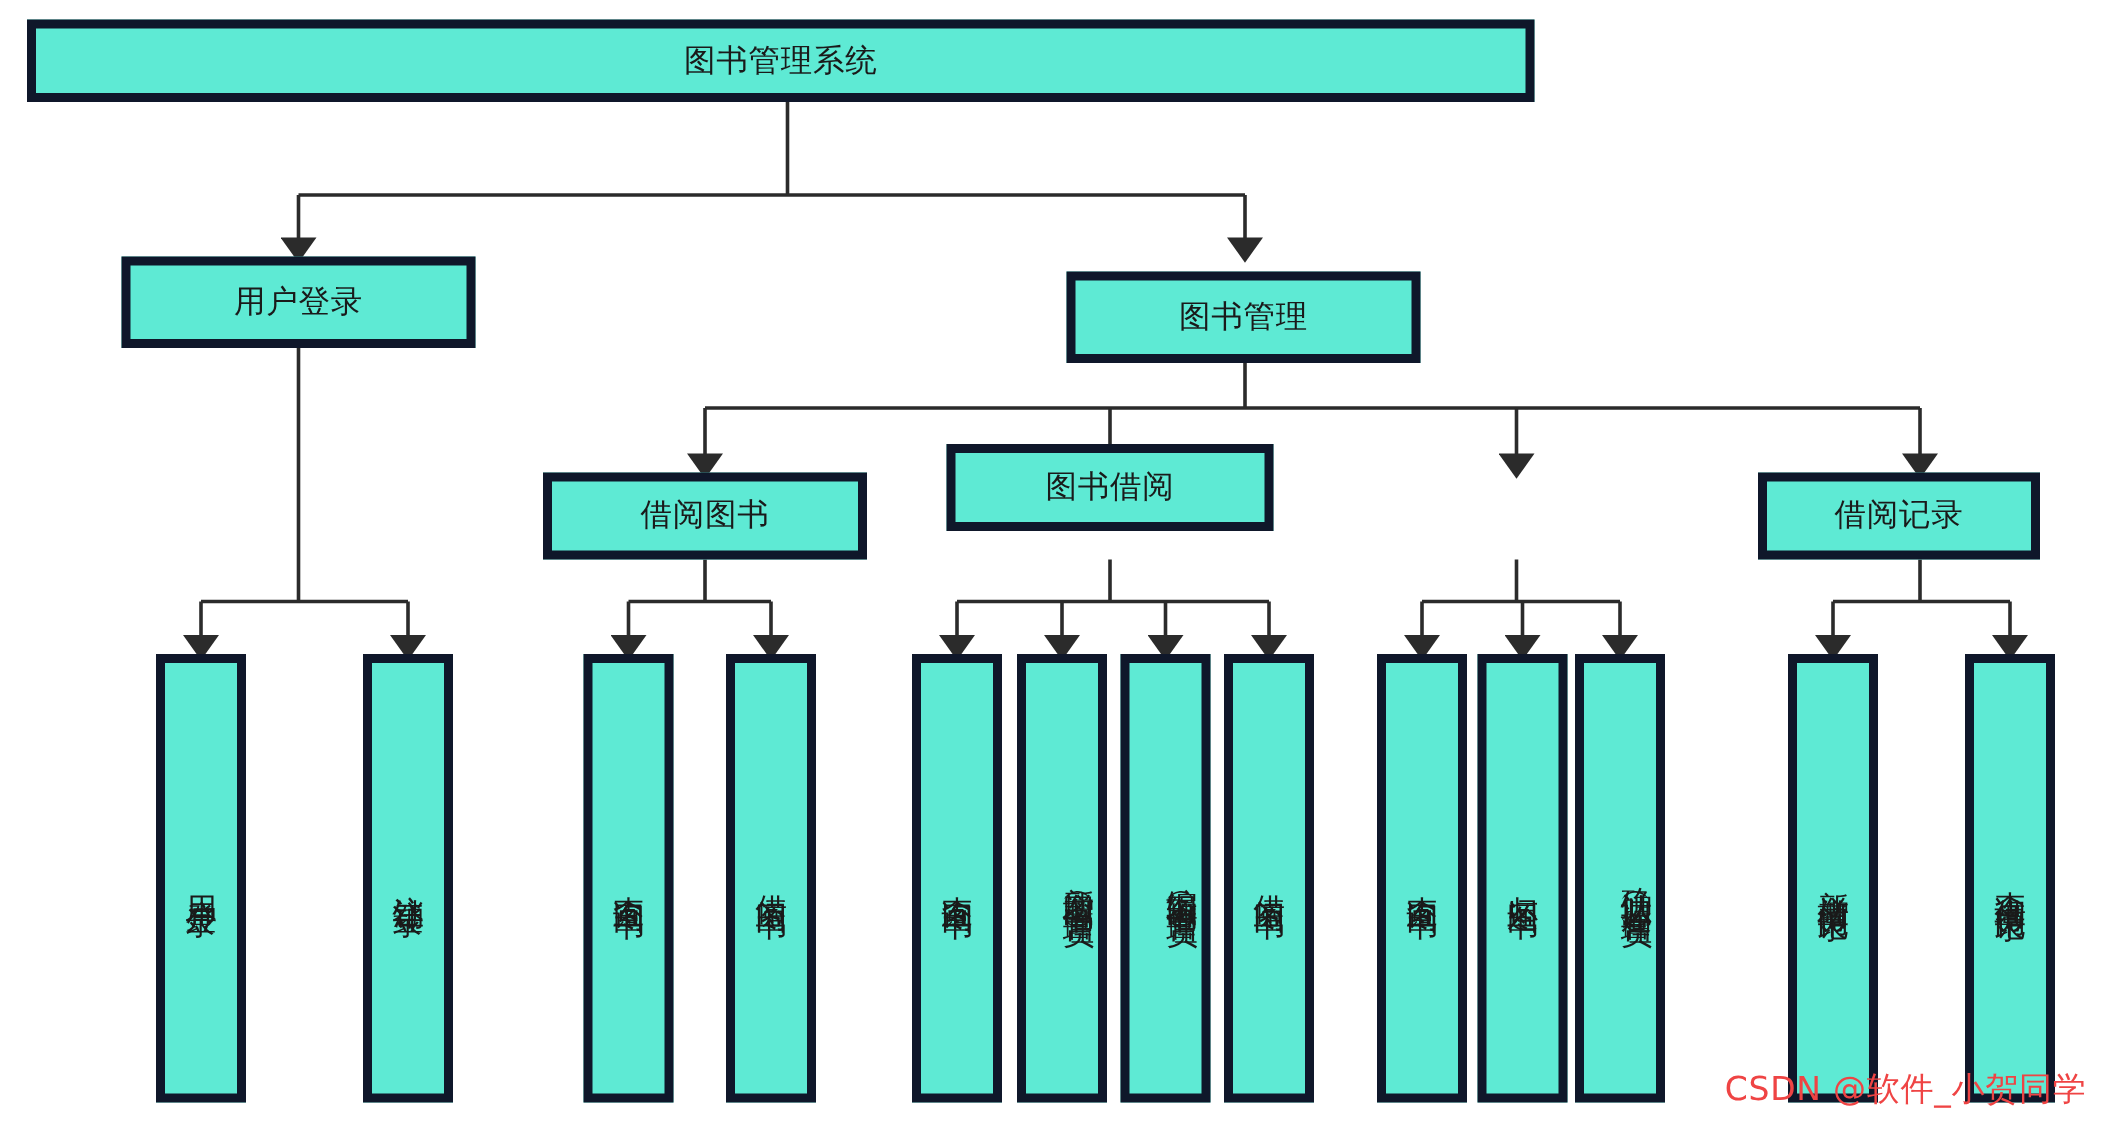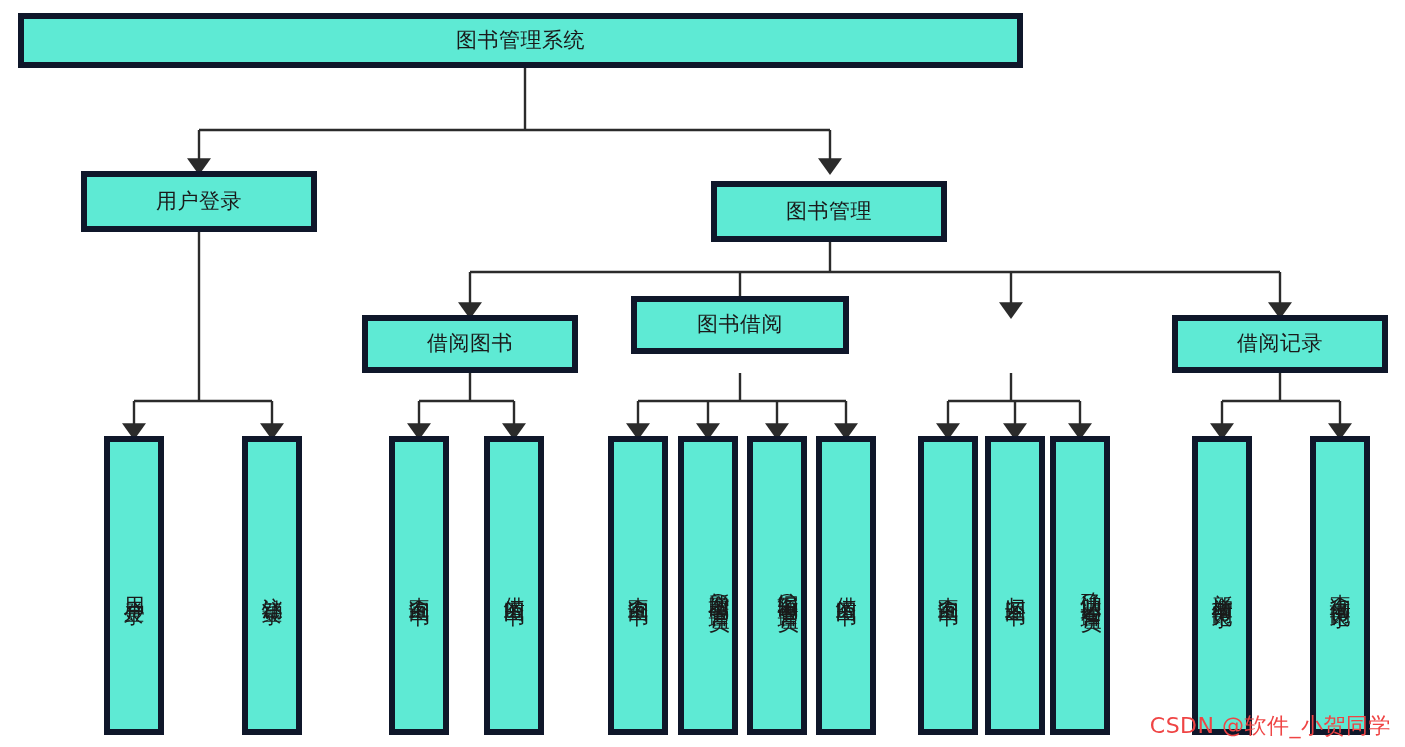--- a/index.html
+++ b/index.html
@@ -143,21 +143,21 @@
   <div class="node horizontal" style="left: 711px; top: 181px; width: 236px; height: 61px;">
     <span>图书管理</span>
   </div>
 
   <div class="node horizontal" style="left: 362px; top: 315px; width: 216px; height: 58px;">
     <span>借阅图书</span>
   </div>
   <div class="node horizontal" style="left: 631px; top: 296px; width: 218px; height: 58px;">
     <span>图书借阅</span>
   </div>
-  <div class="node horizontal" style="left: 1172px; top: 315px; width: 216px; height: 58px;">
+  <div class="node horizontal" style="left: 1172px; top: 315px; width: 188px; height: 58px;">
     <span>借阅记录</span>
   </div>
 
   <div class="node vertical align-center" style="left: 104px; top: 436px; width: 60px; height: 299px;">
     <span class="vlabel">用户登录</span>
   </div>
   <div class="node vertical align-center" style="left: 242px; top: 436px; width: 60px; height: 299px;">
     <span class="vlabel">注销登录</span>
   </div>
   <div class="node vertical align-center" style="left: 389px; top: 436px; width: 60px; height: 299px;">

